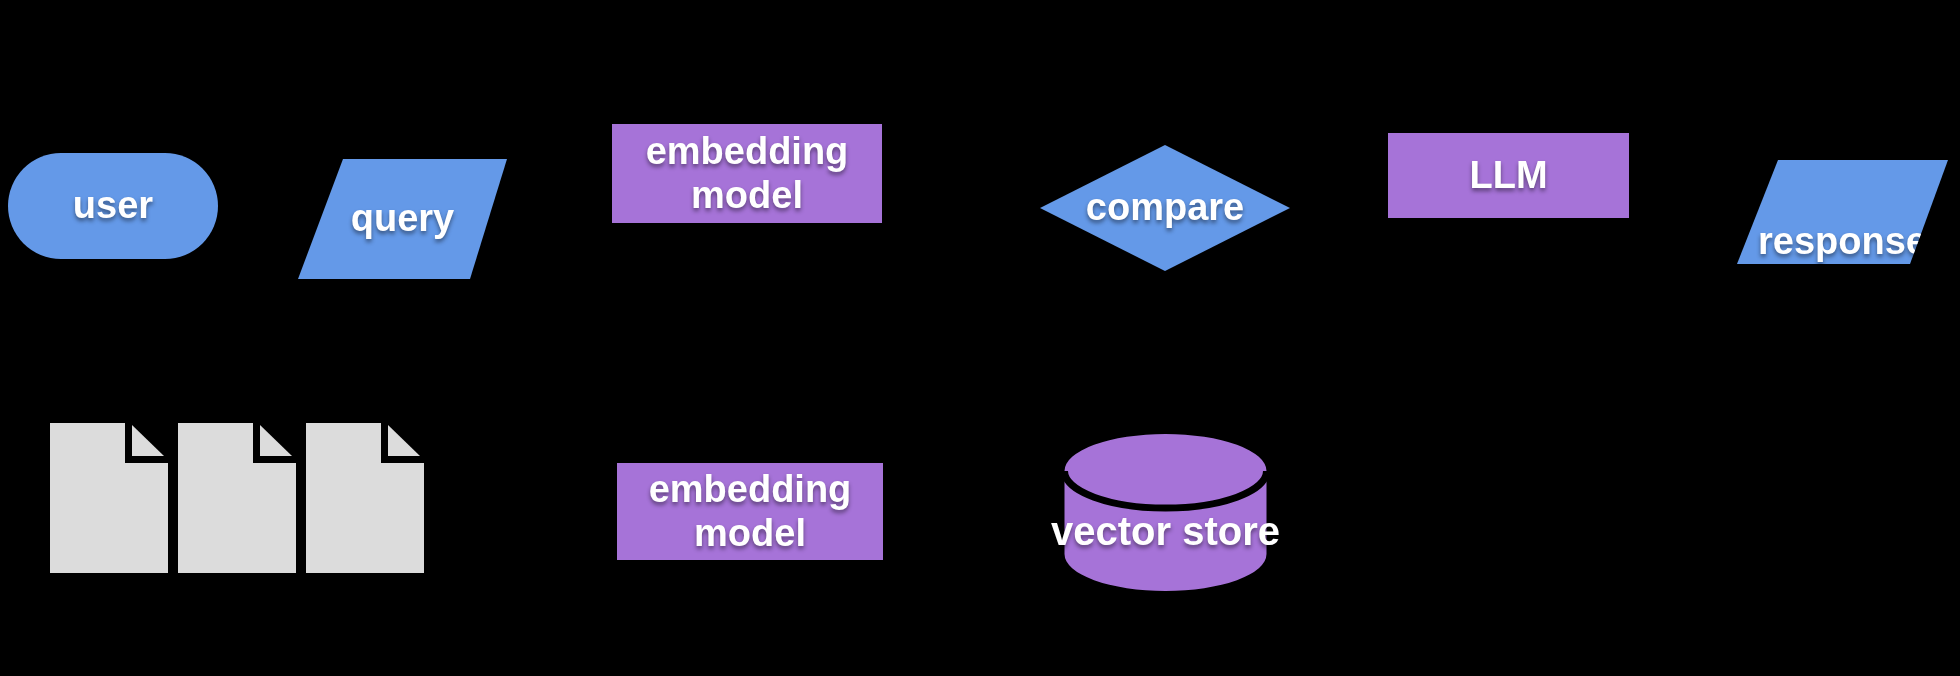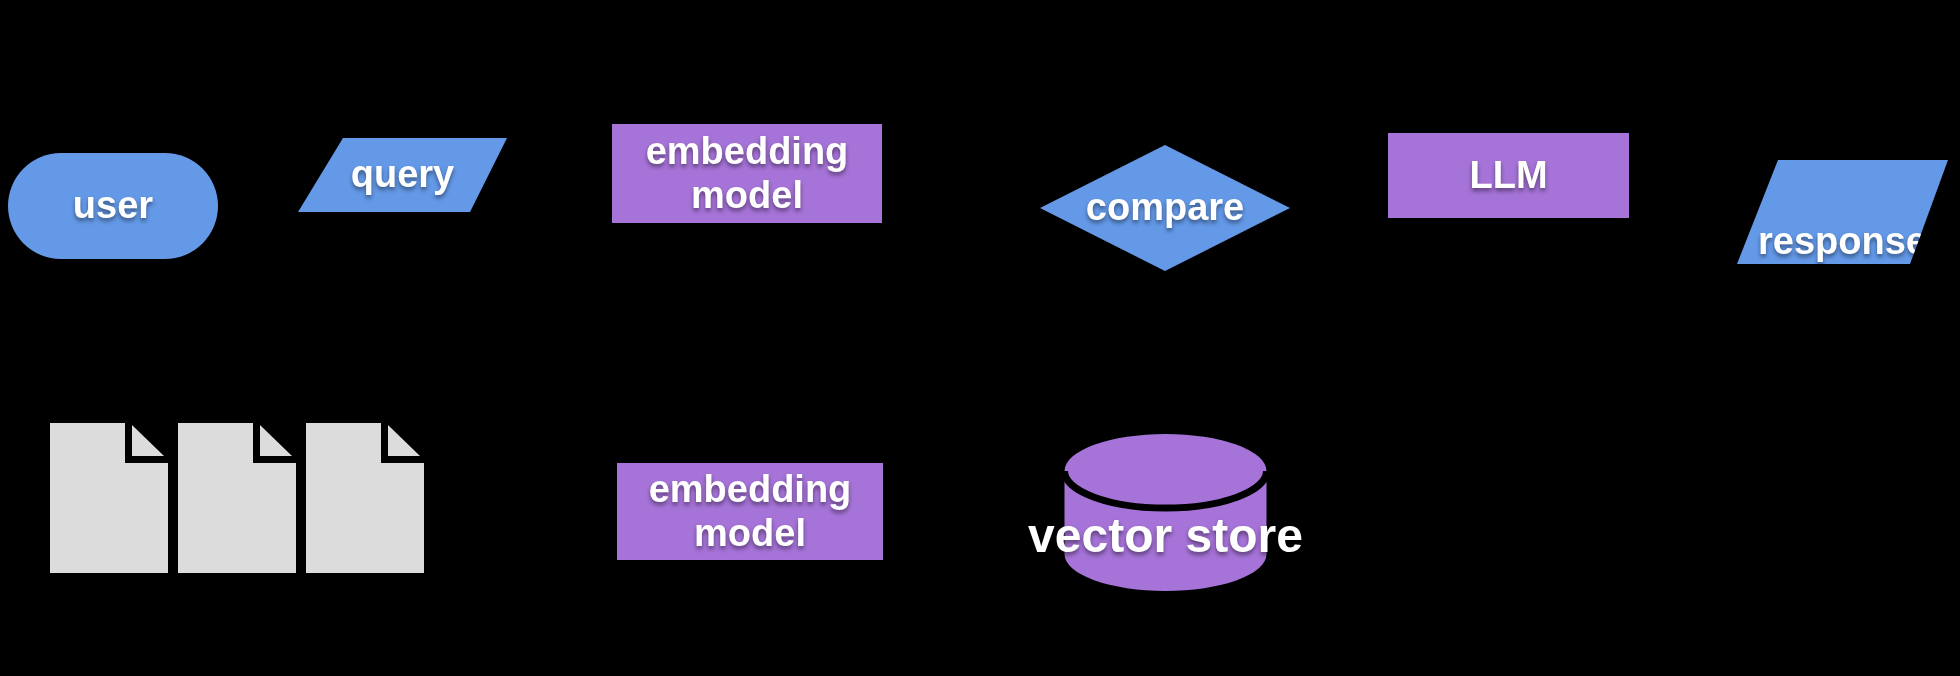--- a/index.html
+++ b/index.html
@@ -36,38 +36,38 @@
   }
   .fill-blue{background:var(--blue);margin-top:32px;}
   .fill-purple{background:var(--purple);}
   .stadium{border-radius:53px;}
   .diamond{clip-path:polygon(50% 0,100% 50%,50% 100%,0 50%);}
   .para-query{clip-path:polygon(45px 0,100% 0,172px 100%,0 100%);}
   .para-response{clip-path:polygon(41px 0,100% 0,173px 100%,0 100%);align-items:flex-end;}
 
   
   .n-user{left:8px;top:121px;width:210px;height:106px;}
-  .n-query{left:298px;top:106px;width:209px;height:74px;}
+  .n-query{left:298px;top:127px;width:209px;height:120px;}
   .n-embed-top{left:612px;top:124px;width:270px;height:99px;}
   .n-compare{left:1040px;top:113px;width:250px;height:126px;}
   .n-llm{left:1388px;top:133px;width:241px;height:85px;}
   .n-response{left:1737px;top:128px;width:211px;height:104px;}
   .n-docs{left:50px;top:423px;display:flex;gap:10px;}
   .n-embed-bottom{left:617px;top:463px;width:266px;height:97px;}
   .n-vstore{left:1063px;top:432px;width:205px;height:161px;}
 
   .doc-page{fill:var(--document-gray);}
   .doc-fold{fill:var(--document-gray);}
   .cyl-fill{fill:var(--purple);}
   .cyl-arc{fill:none;stroke:var(--outline-black);stroke-width:7;}
   .vstore-label{
     position:absolute;left:0;top:76px;width:100%;
     display:flex;align-items:center;justify-content:center;
   }
-  .vstore-label .label{font-size:48px;white-space:nowrap;}
+  .vstore-label .label{font-size:40px;white-space:nowrap;}
 </style>
 </head>
 <body>
 
 <div class="canvas">
 
   <div class="node stadium fill-blue n-user">
     <span class="label">user</span>
   </div>
 

